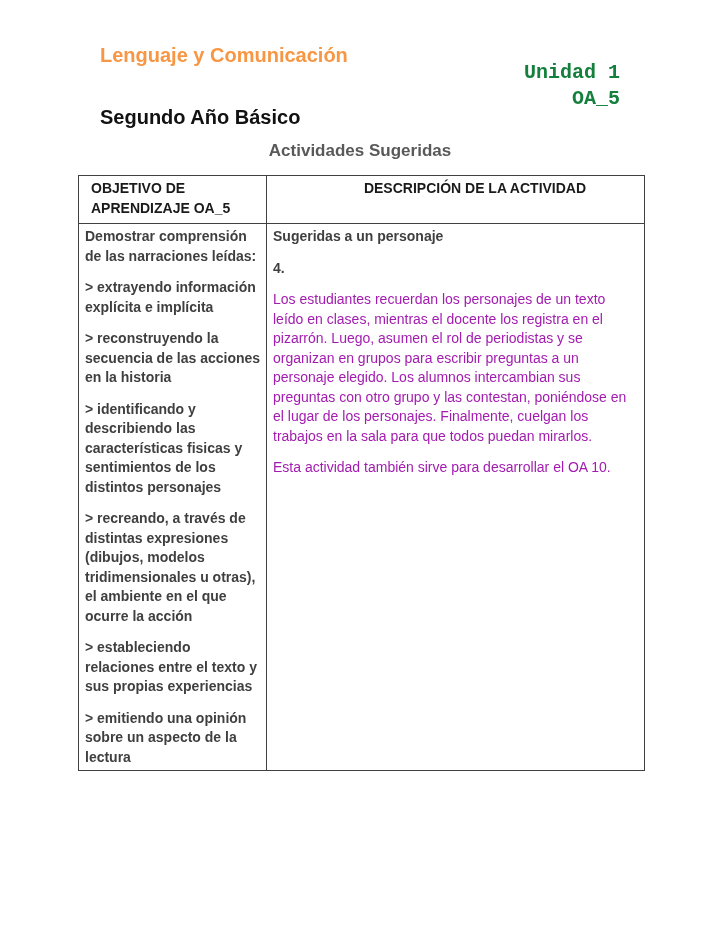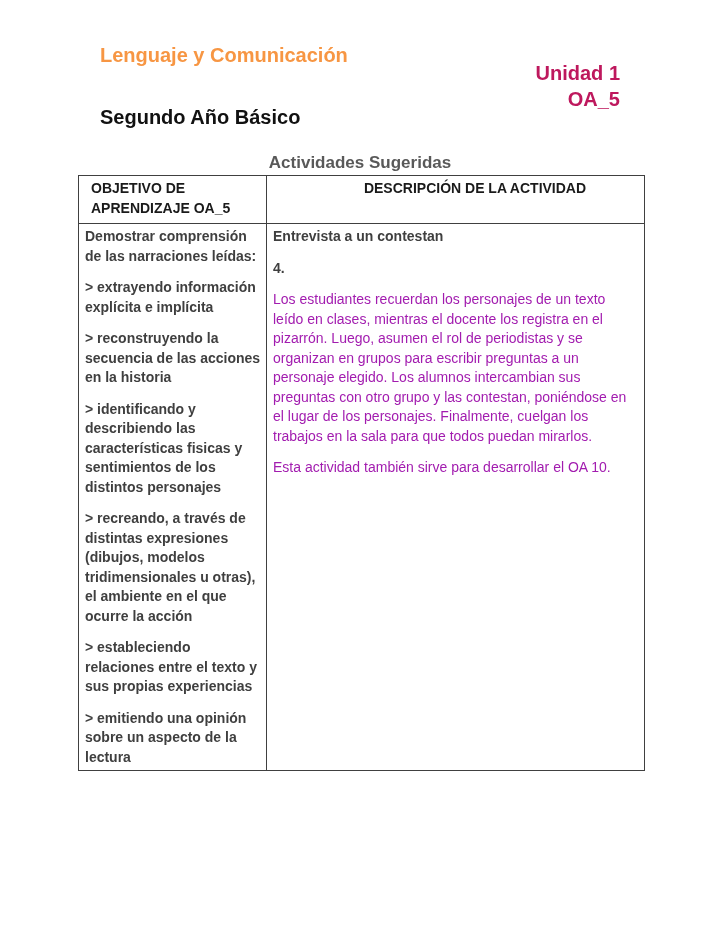--- a/index.html
+++ b/index.html
@@ -25,26 +25,26 @@
     gap: 12px;
   }
   .doc-header-left, .doc-header-right {
     font-size: 20px;
     font-weight: bold;
     line-height: 26px;
   }
   .doc-header-right { text-align: right; }
   .subject { color: #F79643; }
   .grade   { color: #111111; margin-top: 36px; }
-  .unit, .oa { color: #be185d; }
+  .unit, .oa { color: #15803d; font-family: Liberation Mono, monospace; }
 
   
   .doc-title {
     position: absolute;
-    top: 153px;
+    top: 141px;
     left: 0;
     width: 720px;
     margin: 0;
     text-align: center;
     font-size: 17px;
     font-weight: bold;
     color: #595959;
   }
 
   
@@ -126,21 +126,21 @@
         <td class="objective-cell">
           <p>Demostrar comprensión de las narraciones leídas:</p>
           <p>&gt; extrayendo información explícita e implícita</p>
           <p>&gt; reconstruyendo la secuencia de las acciones en la historia</p>
           <p>&gt; identificando y describiendo las características fisicas y sentimientos de los distintos personajes</p>
           <p>&gt; recreando, a través de distintas expresiones (dibujos, modelos tridimensionales u otras), el ambiente en el que ocurre la acción</p>
           <p>&gt; estableciendo relaciones entre el texto y sus propias experiencias</p>
           <p>&gt; emitiendo una opinión sobre un aspecto de la lectura</p>
         </td>
         <td class="activity-cell">
-          <p class="b">Entrevista a un contestan</p>
+          <p class="b">Sugeridas a un personaje</p>
           <p class="b">4.</p>
           <p>Los estudiantes recuerdan los personajes de un texto leído en clases, mientras el docente los registra en el pizarrón. Luego, asumen el rol de periodistas y se organizan en grupos para escribir preguntas a un personaje elegido. Los alumnos intercambian sus preguntas con otro grupo y las contestan, poniéndose en el lugar de los personajes. Finalmente, cuelgan los trabajos en la sala para que todos puedan mirarlos.</p>
           <p>Esta actividad también sirve para desarrollar el OA 10.</p>
         </td>
       </tr>
     </tbody>
   </table>
 
 </div>
 

